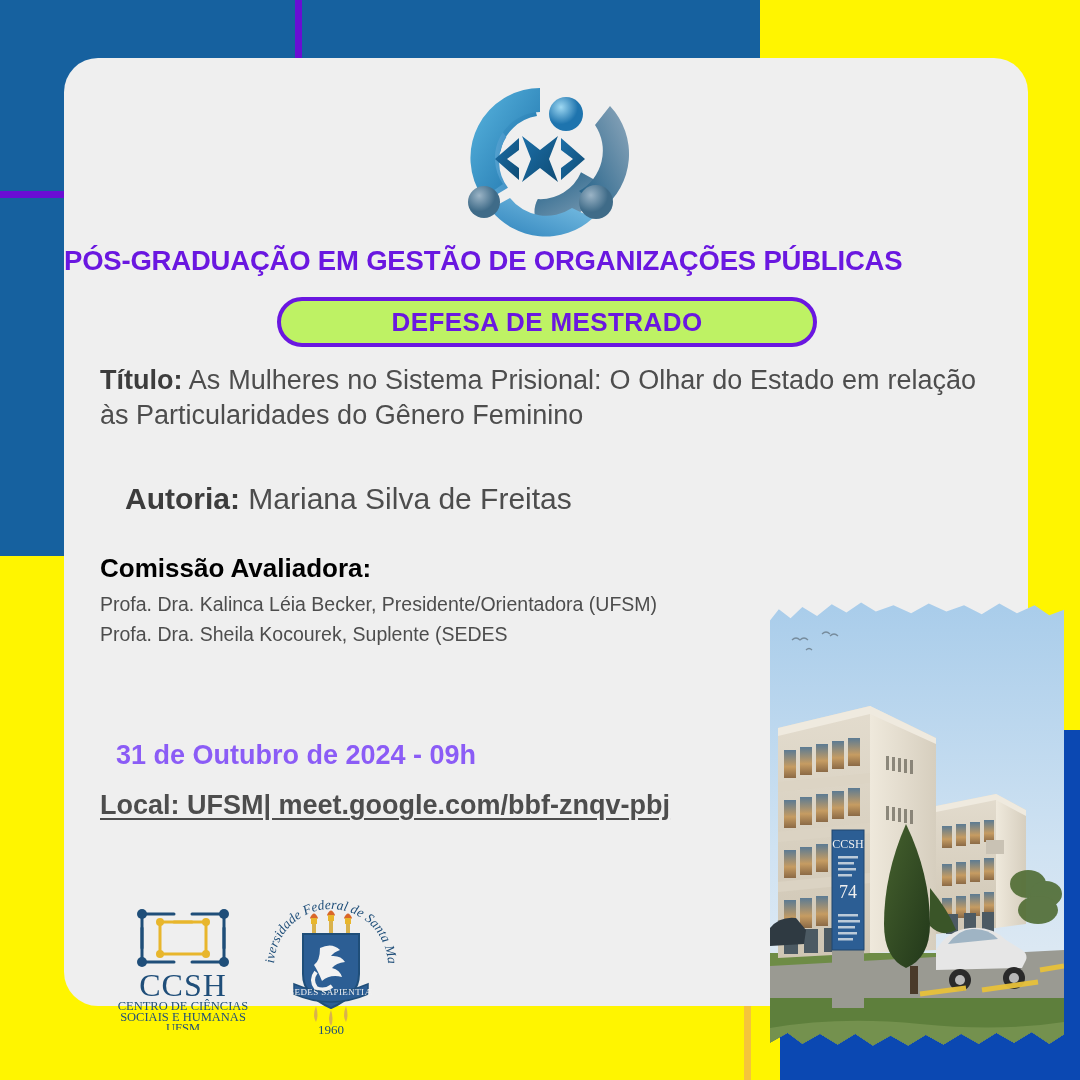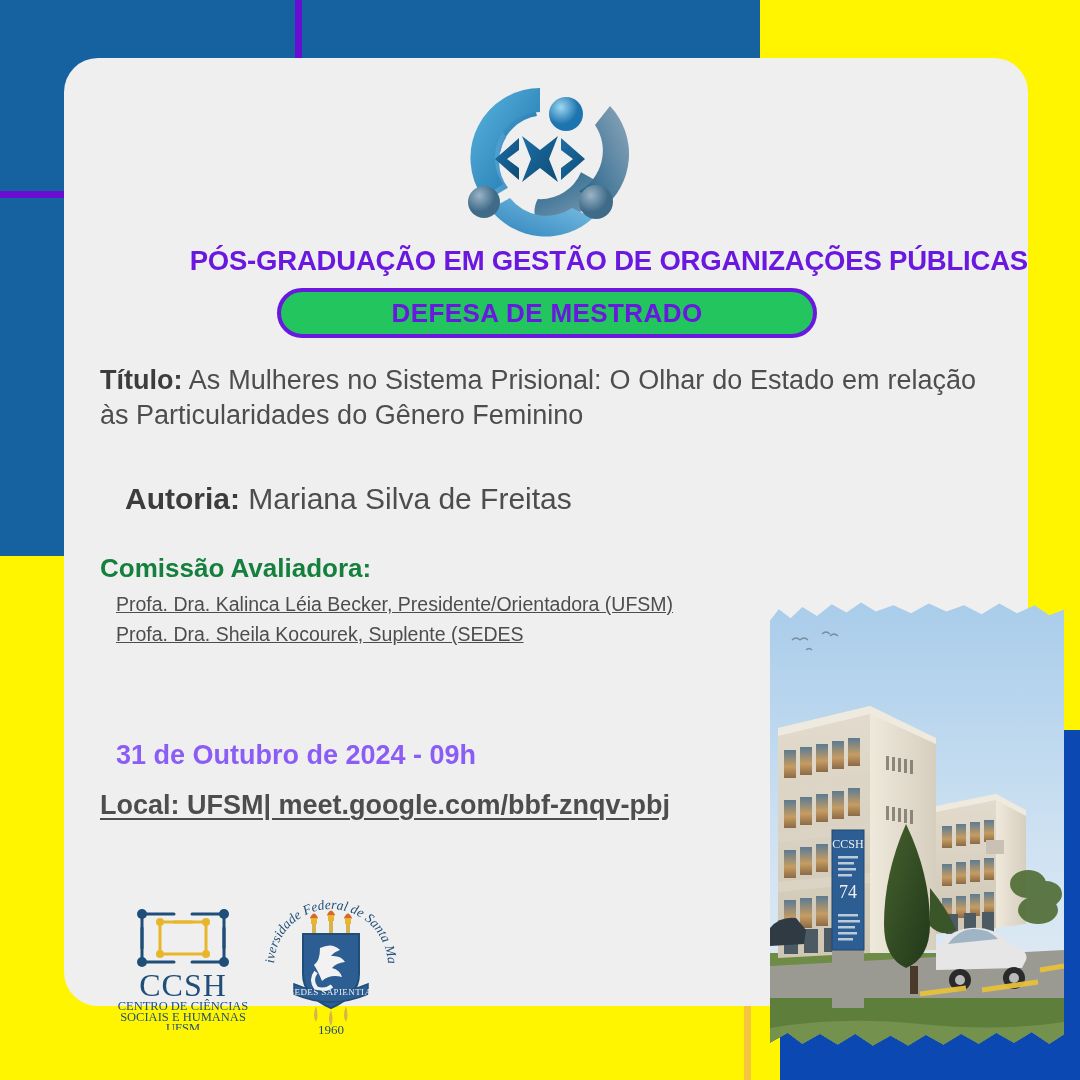--- a/index.html
+++ b/index.html
@@ -46,53 +46,53 @@
     position:absolute;left:64px;top:58px;width:964px;height:948px;
     background:#EFEFEF;border-radius:34px;
     overflow:hidden;
   }
 
   
   .emblem{position:absolute;left:449px;top:78px;width:182px;height:162px;}
 
   
   .heading{
-    position:absolute;left:64px;top:245px;width:964px;text-align:right;
+    position:absolute;left:64px;top:245px;width:964px;text-align:left;
     color:#6A17E0;font-weight:bold;font-size:27.5px;letter-spacing:-0.2px;
     font-family:"Liberation Sans",sans-serif;
   }
 
   
   .pill{
-    position:absolute;left:277px;top:288px;width:540px;height:50px;
-    background:#22c55e;border:4px solid #6A17E0;border-radius:30px;
+    position:absolute;left:277px;top:297px;width:540px;height:50px;
+    background:#bef264;border:4px solid #6A17E0;border-radius:30px;
     display:flex;align-items:center;justify-content:center;box-sizing:border-box;
   }
   .pill span{color:#6A17E0;font-weight:bold;font-size:26px;letter-spacing:0.4px;}
 
   
   .titulo{
     position:absolute;left:100px;top:363px;width:876px;
     font-size:27px;color:#4D4D4D;line-height:1.28;text-align:justify;
     text-align-last:left;
   }
   .titulo b{color:#3C3C3C;}
 
   .autoria{
     position:absolute;left:100px;top:482px;width:876px;
     font-size:30px;color:#4D4D4D;margin-left:25px;
   }
   .autoria b{color:#3C3C3C;}
 
   .comissao-title{
-    position:absolute;left:100px;top:553px;font-size:26px;font-weight:bold;color:#15803d;
+    position:absolute;left:100px;top:553px;font-size:26px;font-weight:bold;color:#000000;
   }
   .comissao-list{
-    position:absolute;left:116px;top:590px;width:700px;
-    font-size:19.5px;color:#4D4D4D;line-height:1.53;text-decoration:underline;
+    position:absolute;left:100px;top:590px;width:700px;
+    font-size:19.5px;color:#4D4D4D;line-height:1.53;
   }
   .comissao-list div{white-space:nowrap;}
 
   .datahora{
     position:absolute;left:116px;top:740px;font-size:27px;font-weight:bold;color:#8b5cf6;
   }
   .local{
     position:absolute;left:100px;top:790px;font-size:27px;font-weight:bold;color:#4D4D4D;
     text-decoration:underline;text-underline-offset:4px;
   }

